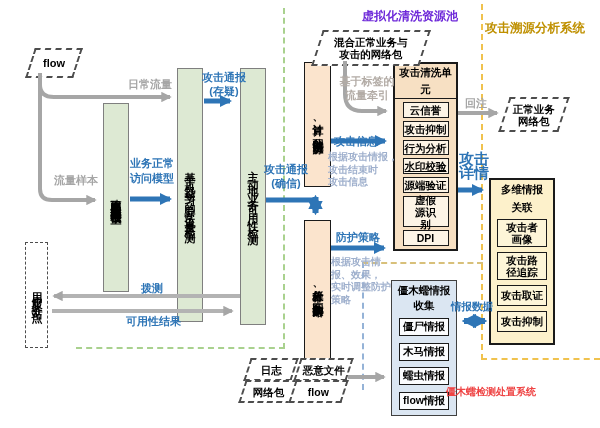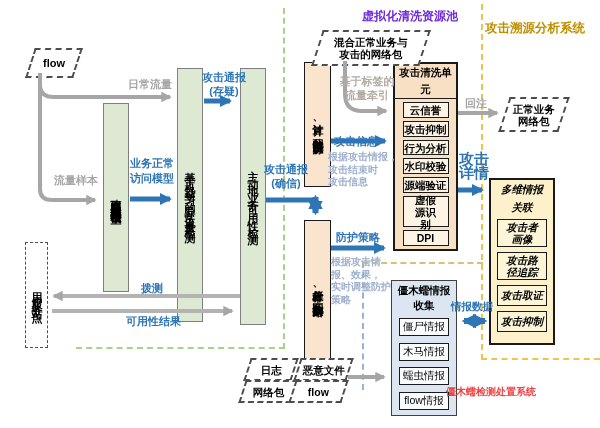--- a/index.html
+++ b/index.html
@@ -14,28 +14,28 @@
   .peachbox{background:#fbe4cd;border:1px solid #1a1a1a;}
   
   .unit{position:absolute;background:#f7e0c3;border:2px solid #1a1a1a;
         display:flex;flex-direction:column;align-items:center;box-sizing:border-box;}
   .unit-title{font-weight:bold;font-size:10.5px;text-align:center;line-height:17px;
         width:100%;border-bottom:1.5px solid #1a1a1a;}
   .u-item{background:#fdf4e6;border:1.5px solid #1a1a1a;font-weight:bold;font-size:10.5px;
         width:46px;text-align:center;display:flex;align-items:center;justify-content:center;
         line-height:12px;box-sizing:border-box;}
   .intel{position:absolute;background:#fdf1cb;border:2px solid #1a1a1a;
-        display:flex;flex-direction:column;align-items:center;box-sizing:border-box;font-style:italic;}
+        display:flex;flex-direction:column;align-items:center;box-sizing:border-box;}
   .i-title{font-weight:bold;font-size:10.5px;line-height:13px;text-align:center;padding-top:3px;}
   .i-item{background:#fdf5d8;border:1.5px solid #1a1a1a;font-weight:bold;font-size:10.5px;
         width:50px;text-align:center;display:flex;align-items:center;justify-content:center;
         line-height:12.5px;box-sizing:border-box;}
   .botbox{position:absolute;background:#dbe6f2;border:1.5px solid #404040;
         display:flex;flex-direction:column;align-items:center;box-sizing:border-box;}
-  .b-item{background:#fbfcfe;border:1.5px solid #1a1a1a;font-weight:normal;font-size:10.5px;
+  .b-item{background:#fbfcfe;border:1.5px solid #1a1a1a;font-weight:bold;font-size:10.5px;
         width:50px;height:18px;text-align:center;display:flex;align-items:center;justify-content:center;
         box-sizing:border-box;}
   
   .para{position:absolute;border:2px dashed #4d4d4d;transform:skewX(-18deg);
         background:#fff;display:flex;align-items:center;justify-content:center;}
   .para .t{transform:skewX(18deg);font-weight:bold;font-size:10.5px;text-align:center;
         line-height:12px;white-space:nowrap;color:#000;}
   .usersite{position:absolute;border:1.5px dashed #4d4d4d;background:#fff;
         writing-mode:vertical-lr;text-orientation:upright;text-align:center;
         font-weight:bold;font-size:11px;}
@@ -63,21 +63,21 @@
   <div class="vbox greenbox" style="left:240px;top:68px;width:24px;height:255px;line-height:24px;letter-spacing:7px;">主动地业务可用性检测</div>
 
   <div class="vbox peachbox" style="left:304px;top:62px;width:25px;height:123px;line-height:25px;letter-spacing:1px;">计算、分配清洗资源</div>
   <div class="vbox peachbox" style="left:304px;top:220px;width:25px;height:137px;line-height:25px;letter-spacing:0.5px;">分析样本、匹配防护策略</div>
 
   <div class="unit" style="left:393px;top:62px;width:65px;height:189px;gap:3px;padding-bottom:3px;">
     <div class="unit-title">攻击清洗单元</div>
     <div class="u-item" style="height:19px;">云信誉</div>
     <div class="u-item" style="height:19px;">攻击抑制</div>
     <div class="u-item" style="height:19px;">行为分析</div>
-    <div class="u-item" style="height:19px;">水印校验</div>
+    <div class="u-item" style="height:19px;text-decoration:underline;">水印校验</div>
     <div class="u-item" style="height:19px;">源端验证</div>
     <div class="u-item" style="height:31px;white-space:normal;padding:0 8px;">虚假源识别</div>
     <div class="u-item" style="height:19px;">DPI</div>
   </div>
 
   <div class="intel" style="left:489px;top:178px;width:66px;height:167px;gap:5px;padding-bottom:4px;">
     <div class="i-title">多维情报</div>
     <div class="i-title" style="padding-top:0;">关联</div>
     <div class="i-item" style="height:28px;white-space:normal;padding:0 6px;">攻击者画像</div>
     <div class="i-item" style="height:28px;white-space:normal;padding:0 8px;">攻击路径追踪</div>

